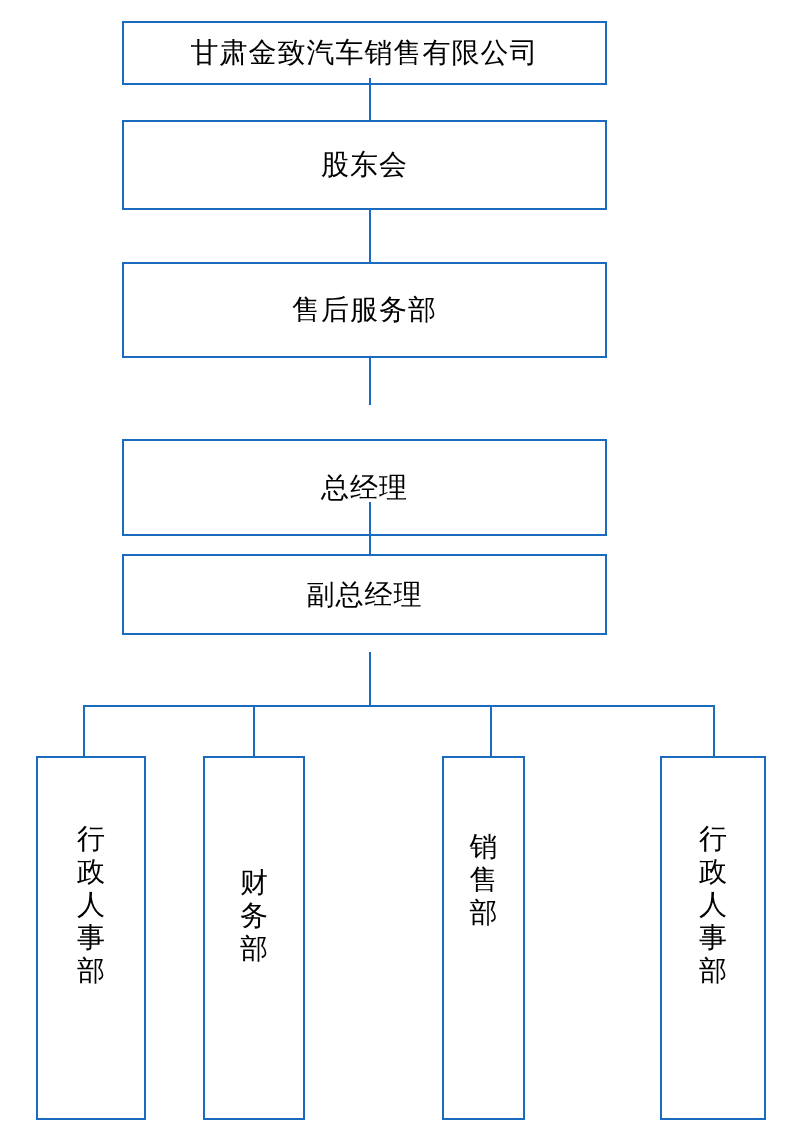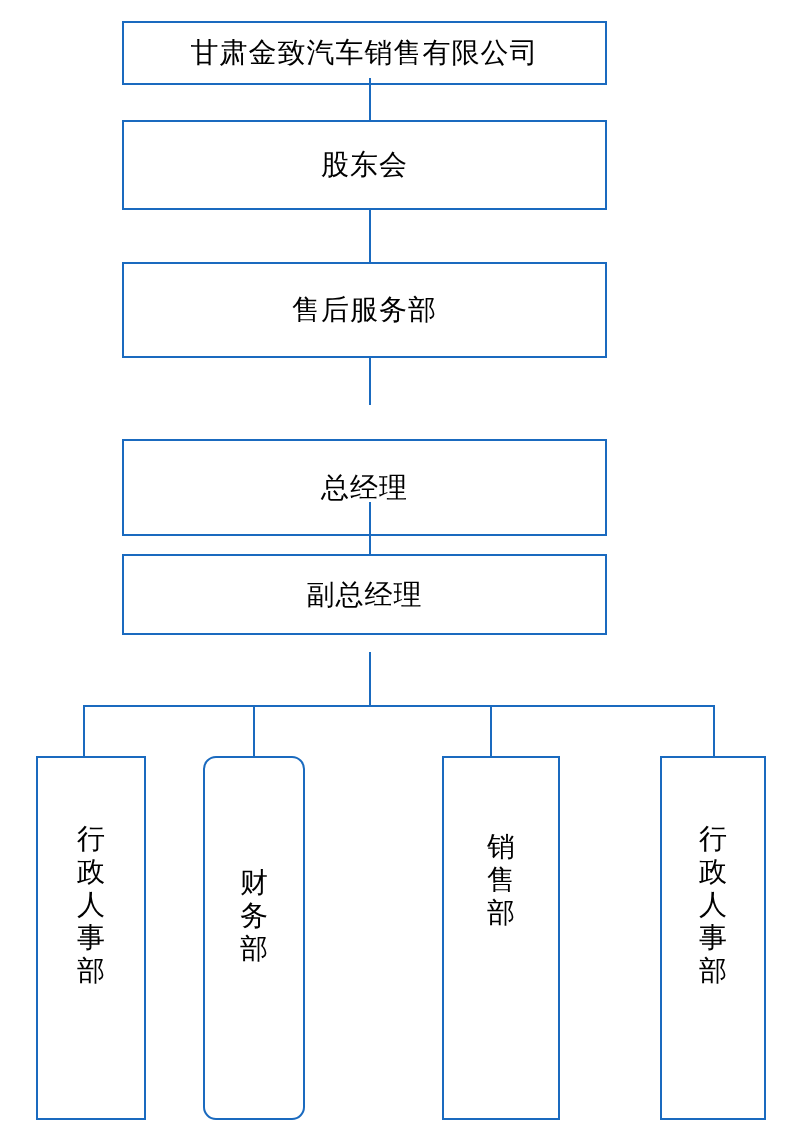--- a/index.html
+++ b/index.html
@@ -70,22 +70,22 @@
   .d1 { left: 253px; top: 706px; height: 50px; }
   .d2 { left: 490px; top: 706px; height: 50px; }
   .d3 { left: 713px; top: 706px; height: 50px; }
 
   
   .vnode {
     top: 756px;
     height: 364px;
   }
   .v0 { left: 36px;  width: 110px; }
-  .v1 { left: 203px; width: 102px; border-radius: 13px; }
-  .v2 { left: 442px; width: 118px; }
+  .v1 { left: 203px; width: 102px; }
+  .v2 { left: 442px; width: 83px; }
   .v3 { left: 660px; width: 106px; }
   .vlabel {
     display: block;
     width: 1em;
     margin: 4px auto;
     font-size: 28px;
     line-height: 33px;
     word-break: break-all;
     text-align: center;
     white-space: normal;

